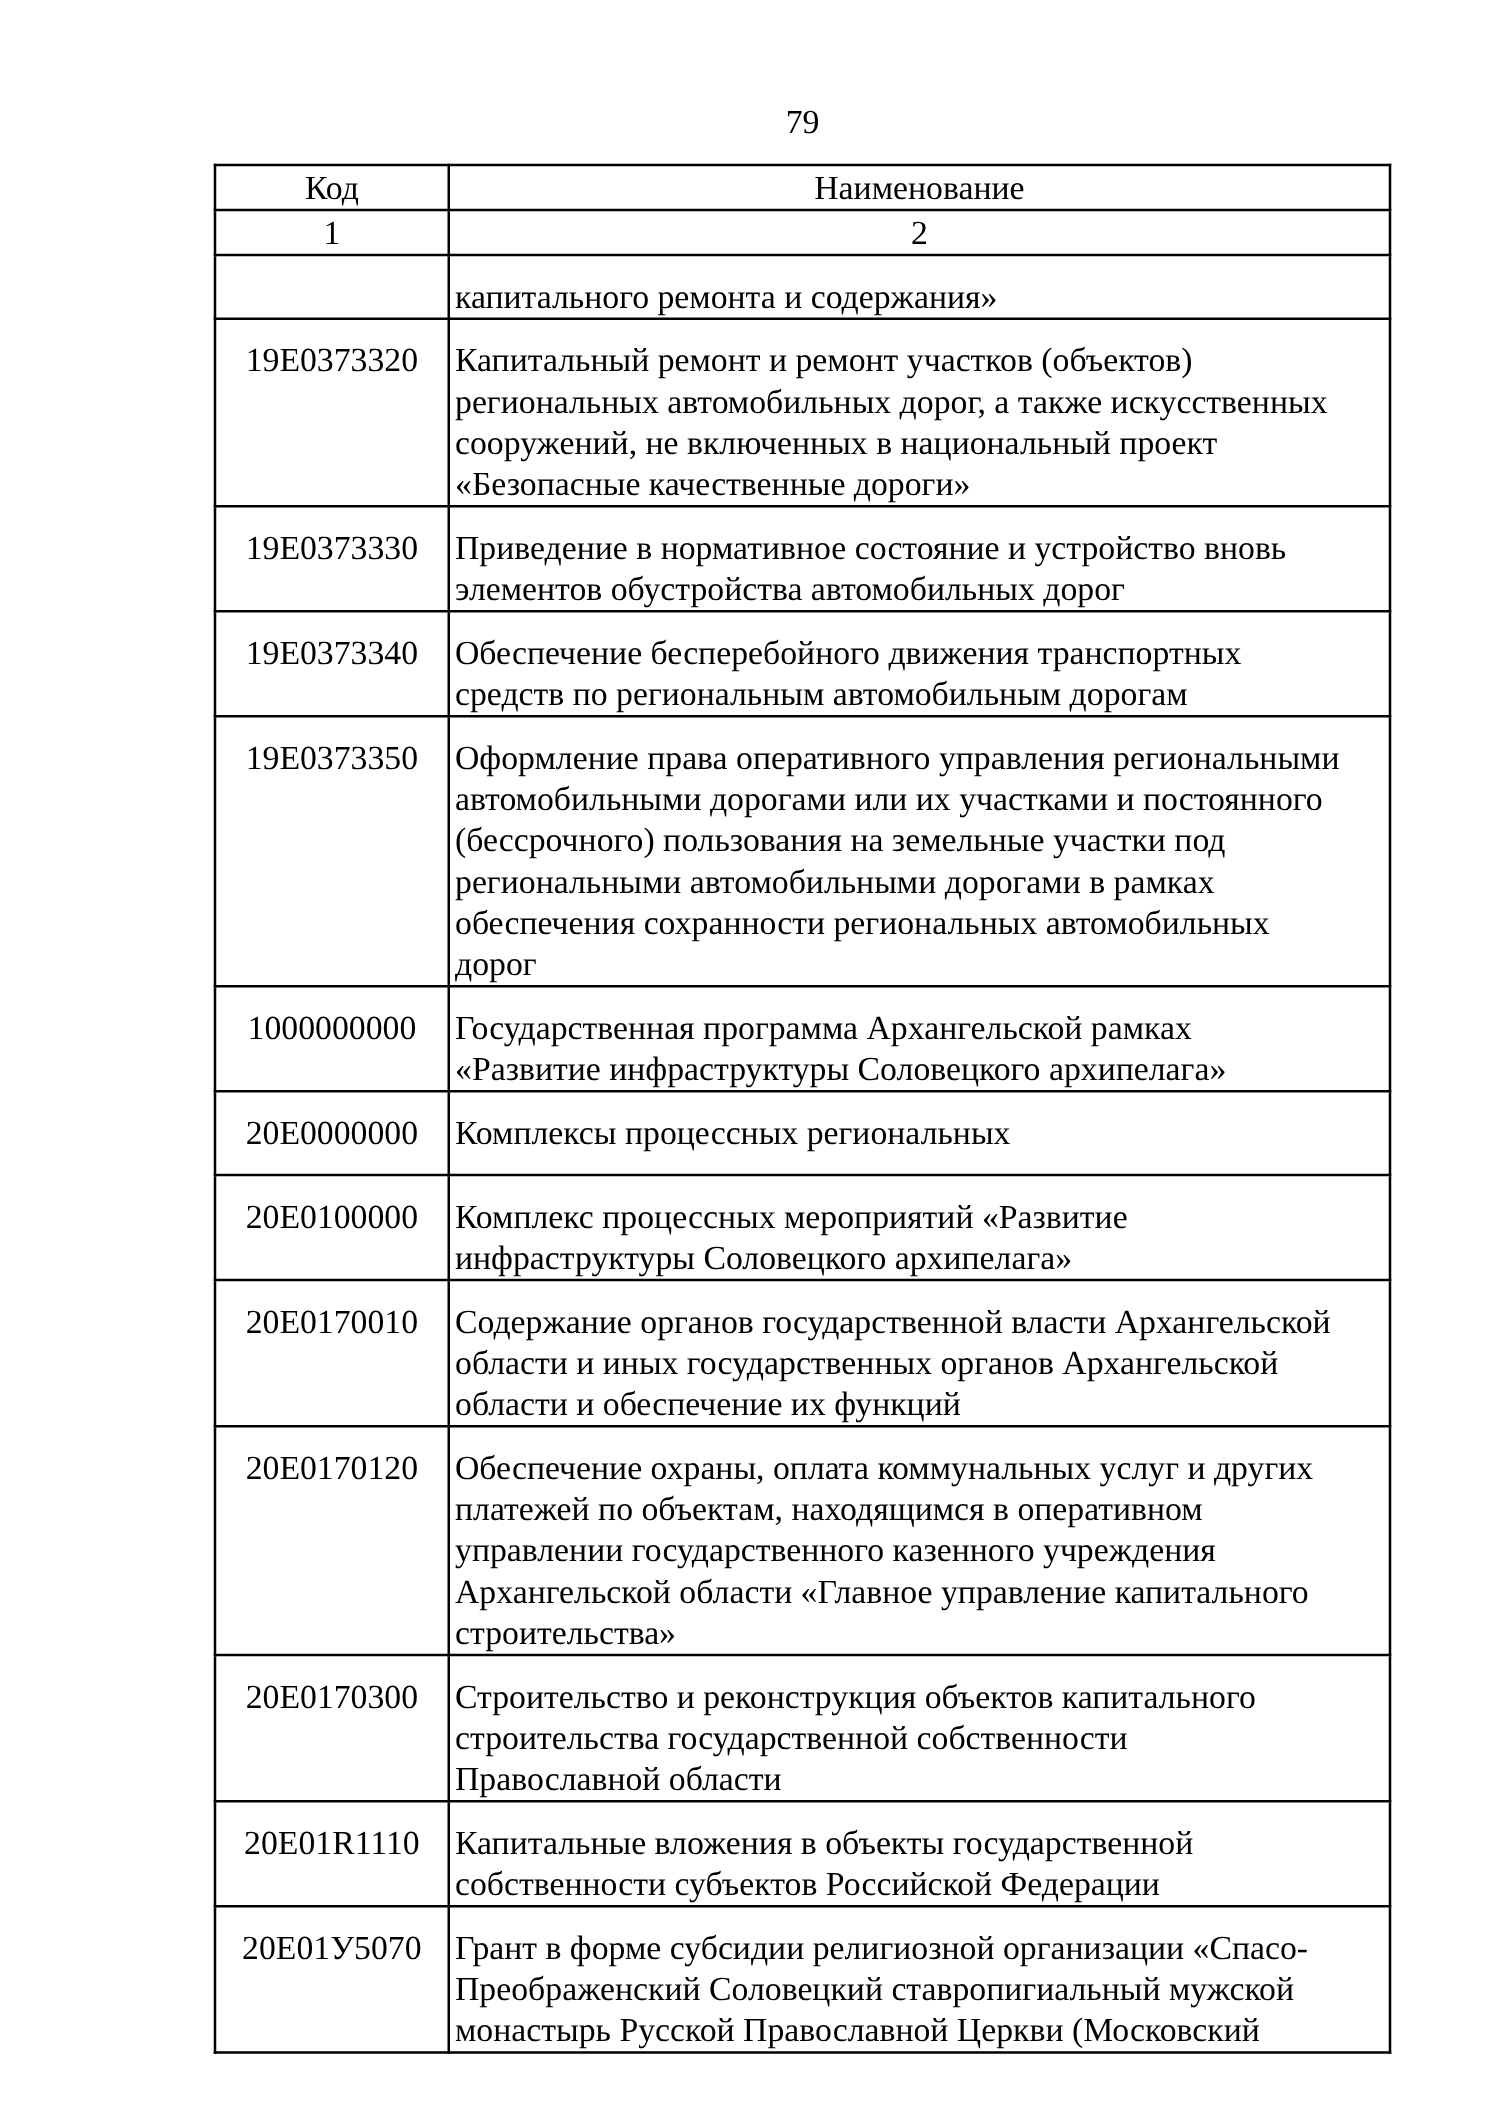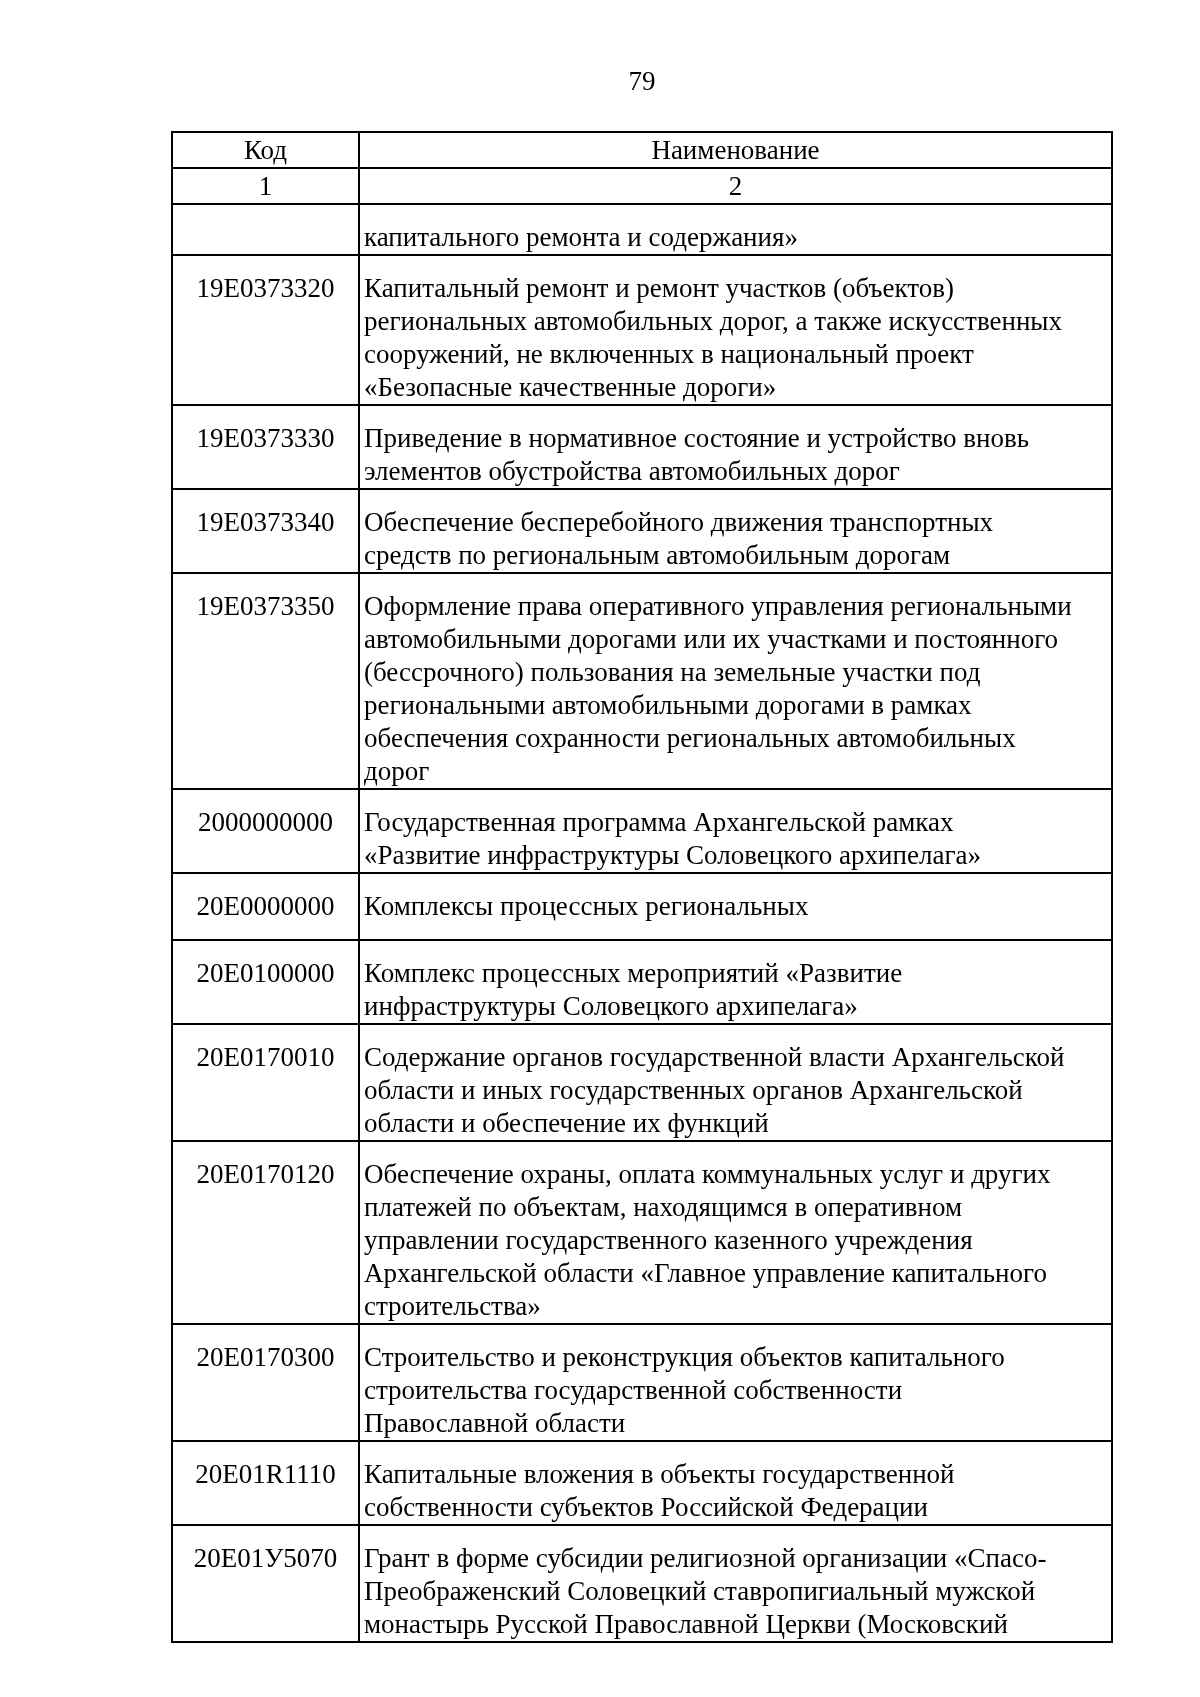--- a/index.html
+++ b/index.html
@@ -9,21 +9,21 @@
   }
   body {
     position: relative;
     width: 1200px;
     height: 1697px;
     font-family: "Liberation Serif", serif;
     color: #000000;
   }
   .page-number {
     position: absolute;
-    top: 66px;
+    top: 82px;
     left: 171px;
     width: 942px;
     text-align: center;
     font-size: 27px;
     line-height: 30px;
   }
   table.codes {
     position: absolute;
     top: 131px;
     left: 171px;
@@ -103,21 +103,21 @@
     <tr>
       <td class="code">19E0373350</td>
       <td class="name">Оформление права оперативного управления региональными
 автомобильными дорогами или их участками и постоянного
 (бессрочного) пользования на земельные участки под
 региональными автомобильными дорогами в рамках
 обеспечения сохранности региональных автомобильных
 дорог</td>
     </tr>
     <tr>
-      <td class="code">2000000000</td>
+      <td class="code">1000000000</td>
       <td class="name">Государственная программа Архангельской рамках
 «Развитие инфраструктуры Соловецкого архипелага»</td>
     </tr>
     <tr>
       <td class="code">20E0000000</td>
       <td class="name">Комплексы процессных региональных</td>
     </tr>
     <tr>
       <td class="code">20E0100000</td>
       <td class="name">Комплекс процессных мероприятий «Развитие

